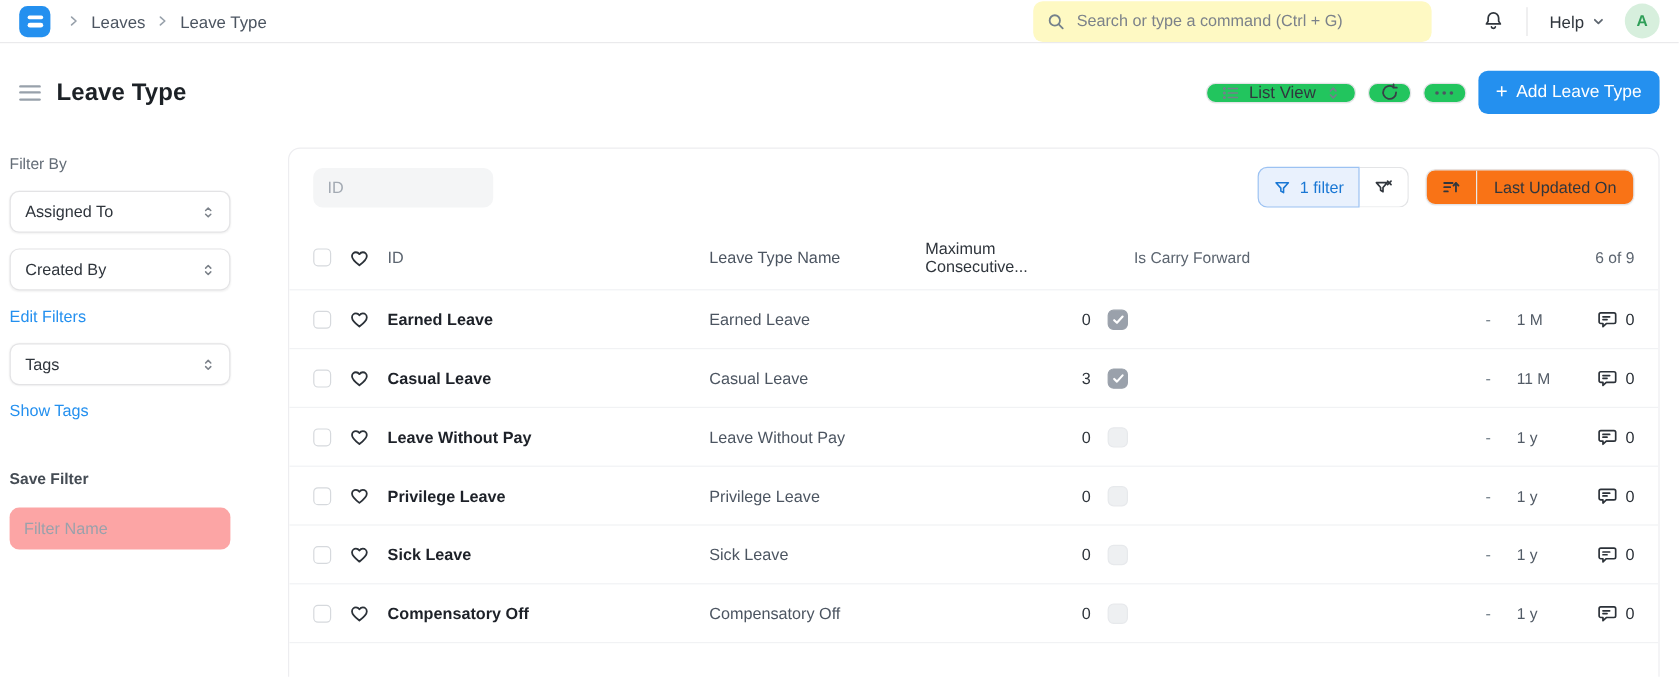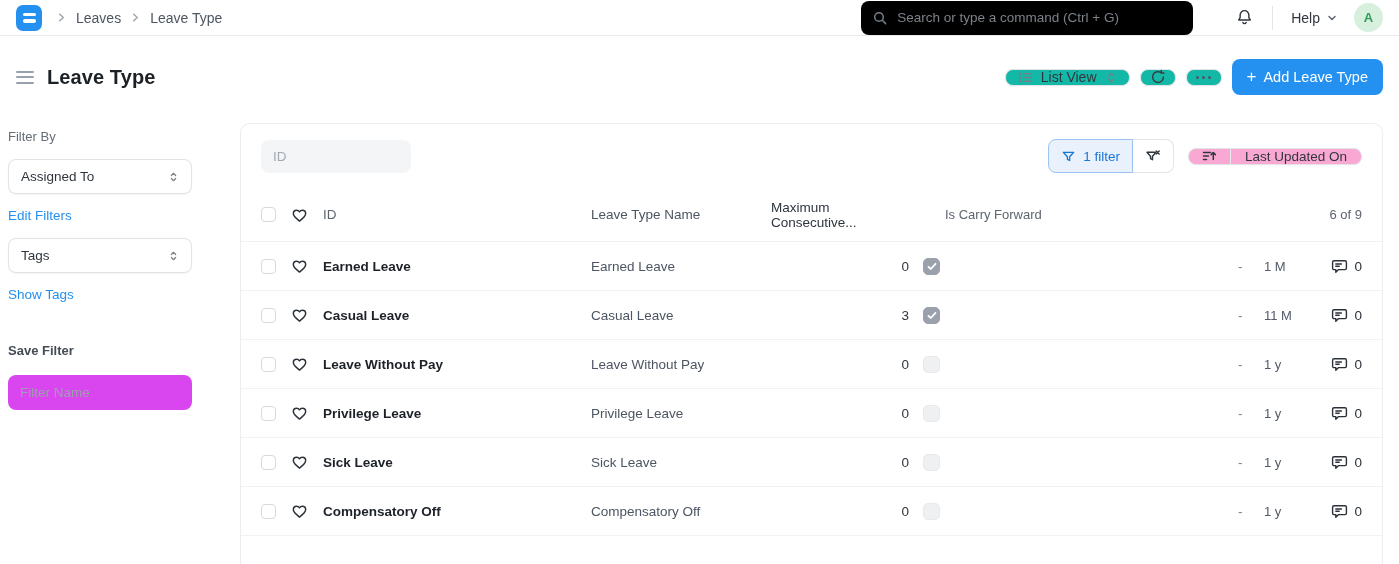--- a/index.html
+++ b/index.html
@@ -25,61 +25,61 @@
   }
   svg{display:block;}
   
   .navbar{height:36px;display:flex;align-items:center;padding:0 16px;border-bottom:1px solid #eaeaec;background:#fff;}
   .logo{width:26px;height:26px;border-radius:7px;background:var(--accent-blue);display:flex;flex-direction:column;justify-content:center;align-items:center;gap:3px;flex:0 0 auto;cursor:pointer;}
   .logo i{display:block;width:13px;height:3.5px;border-radius:2px;background:#fff;}
   .breadcrumb{display:flex;align-items:center;gap:9px;margin-left:14px;color:#4c5561;font-size:14px;}
   .crumb-sep{color:#98a1ab;display:flex;}
   .crumb{cursor:pointer;}
   .nav-right{margin-left:auto;display:flex;align-items:center;}
-  .searchbar{width:332px;height:34px;background:#000000;border-radius:8px;display:flex;align-items:center;gap:9px;padding:0 11px;color:#74808b;cursor:text;}
+  .searchbar{width:332px;height:34px;background:#fef9c3;border-radius:8px;display:flex;align-items:center;gap:9px;padding:0 11px;color:#74808b;cursor:text;}
   .searchbar .ph{color:#7c828a;font-size:13.5px;white-space:nowrap;}
   .bell{margin-left:42px;color:#30363d;cursor:pointer;}
   .nav-divider{width:1px;height:24px;background:#e4e5e7;margin:0 18px;}
   .help{display:flex;align-items:center;gap:6px;color:#30363d;font-size:14px;cursor:pointer;}
   .help .chev{color:#5f6771;margin-top:1px;}
   .avatar{width:29px;height:29px;border-radius:50%;background:var(--avatar-bg);color:var(--avatar-text);display:flex;align-items:center;justify-content:center;font-size:13px;font-weight:bold;margin-left:16px;cursor:pointer;}
   
   .page-header{margin-top:23px;padding:0 16px;display:flex;align-items:center;}
   .ph-left{display:flex;align-items:center;gap:13px;}
   .hamburger{display:flex;flex-direction:column;gap:3.5px;cursor:pointer;padding:2px 0;}
   .hamburger i{display:block;width:18px;height:2px;border-radius:1px;background:#98a1ab;}
   .page-title{font-size:20px;font-weight:bold;color:#1c2126;letter-spacing:.1px;}
   .ph-right{margin-left:auto;display:flex;align-items:center;gap:10px;}
-  .btn{height:17px;border:1px solid var(--border);background:#14b8a6;border-radius:8px;display:flex;align-items:center;gap:8px;padding:0 12px;font-size:14px;color:#30363d;cursor:pointer;box-shadow:0 .5px 1px rgba(0,0,0,.03);}
+  .btn{height:17px;border:1px solid var(--border);background:#22c55e;border-radius:8px;display:flex;align-items:center;gap:8px;padding:0 12px;font-size:14px;color:#30363d;cursor:pointer;box-shadow:0 .5px 1px rgba(0,0,0,.03);}
   .btn .ic{color:#74808b;}
   .btn.icon-only{width:36px;justify-content:center;padding:0;}
   .more-dots{display:flex;gap:3px;}
   .more-dots i{width:3px;height:3px;border-radius:50%;background:#4c5561;display:block;}
   .btn-primary{height:36px;background:var(--accent-blue);border:none;color:#fff;border-radius:8px;display:flex;align-items:center;gap:7px;padding:0 15px;font-size:14.5px;font-weight:500;cursor:pointer;}
   .btn-primary .plus{font-size:17px;font-weight:400;margin-top:-1px;}
   
   .content{display:flex;align-items:flex-start;}
   .sidebar{width:240px;flex:0 0 240px;padding:34px 8px 0 8px;}
   .side-label{font-size:13px;color:#646d77;margin-bottom:15px;}
   .side-select{width:184px;height:35px;border:1px solid #e3e3e5;border-radius:8px;background:#fff;display:flex;align-items:center;justify-content:space-between;padding:0 12px;font-size:13.5px;color:#2f353c;cursor:pointer;box-shadow:0 .5px 1.5px rgba(0,0,0,.05);margin-bottom:13px;}
   .side-select .chev{color:#7c828a;}
   .side-link{display:inline-block;color:var(--link-blue);font-size:13.5px;cursor:pointer;margin:1px 0 15px;}
   .save-label{font-size:13px;font-weight:bold;color:#454c54;margin:26px 0 17px;}
-  .side-input{width:184px;height:35px;border:none;border-radius:8px;background:#d946ef;padding:0 12px;font-size:13.5px;color:#2f353c;font-family:inherit;outline:none;}
+  .side-input{width:184px;height:35px;border:none;border-radius:8px;background:#fca5a5;padding:0 12px;font-size:13.5px;color:#2f353c;font-family:inherit;outline:none;}
   .side-input::placeholder{color:#9aa1ab;}
   
   .card{flex:1;margin:28px 16px 0 0;border:1px solid #ededf0;border-radius:10px;background:#fff;height:560px;overflow:hidden;}
   .toolbar{display:flex;align-items:center;padding:15px 20px;}
   .id-input{width:150px;height:33px;border:none;border-radius:8px;background:#f4f5f6;padding:0 12px;font-size:13.5px;color:#2f353c;font-family:inherit;outline:none;}
   .id-input::placeholder{color:#a3aab3;}
   .toolbar-right{margin-left:auto;display:flex;align-items:center;gap:14px;}
   .filter-group{display:flex;align-items:stretch;height:34px;padding-left:16px;}
   .seg-active{display:flex;align-items:center;gap:7px;padding:0 12px;background:var(--filter-active-bg);border:1px solid var(--filter-active-border);border-radius:8px 0 0 8px;color:var(--filter-active-text);font-size:13.5px;cursor:pointer;position:relative;z-index:2;}
   .seg-clear{display:flex;align-items:center;justify-content:center;width:41px;background:#fff;border:1px solid var(--border);border-left:none;border-radius:0 8px 8px 0;color:#30363d;cursor:pointer;}
-  .sort-group{display:flex;align-items:stretch;height:17px;border:1px solid var(--border);border-radius:8px;background:#f9a8d4;box-shadow:0 .5px 1px rgba(0,0,0,.03);overflow:hidden;}
+  .sort-group{display:flex;align-items:stretch;height:30px;border:1px solid var(--border);border-radius:8px;background:#f97316;box-shadow:0 .5px 1px rgba(0,0,0,.03);overflow:hidden;}
   .sort-dir{display:flex;align-items:center;justify-content:center;width:42px;color:#30363d;cursor:pointer;border-right:1px solid #e8e9eb;}
   .sort-field{display:flex;align-items:center;padding:0 14px;font-size:13.5px;color:#30363d;cursor:pointer;}
   
   .lr{display:flex;align-items:center;height:49px;padding:0 20px;border-bottom:1px solid var(--row-border);}
   .lr.header{height:54px;color:#5c6570;font-size:13px;}
   .c-check{flex:0 0 30px;display:flex;align-items:center;}
   .cb{width:15px;height:15px;border:1.5px solid #d6d9dd;border-radius:4px;background:#fff;display:block;cursor:pointer;}
   .c-heart{flex:0 0 32px;display:flex;align-items:center;color:#2b3138;}
   .c-heart .heart{cursor:pointer;display:flex;}
   .c-id{flex:0 0 268px;font-size:13.5px;}
@@ -200,20 +200,29 @@
     </button>
   </div>
 </div>
 
 <div class="content">
 
   <div class="sidebar">
     <div class="side-label">Filter By</div>
     <div class="side-select">
       <span>Assigned To</span>
+      <span class="chev">
+        <svg width="11" height="12" viewBox="0 0 12 14" fill="none" stroke="currentColor" stroke-width="1.5" stroke-linecap="round" stroke-linejoin="round">
+            <path d="M3.5 5.2L6 2.7l2.5 2.5"></path>
+            <path d="M3.5 8.8L6 11.3l2.5-2.5"></path>
+          </svg>
+      </span>
+    </div>
+    <div class="side-select">
+      <span>Created By</span>
       <span class="chev">
         <svg width="11" height="12" viewBox="0 0 12 14" fill="none" stroke="currentColor" stroke-width="1.5" stroke-linecap="round" stroke-linejoin="round">
             <path d="M3.5 5.2L6 2.7l2.5 2.5"></path>
             <path d="M3.5 8.8L6 11.3l2.5-2.5"></path>
           </svg>
       </span>
     </div>
     <a class="side-link">Edit Filters</a>
     <div class="side-select">
       <span>Tags</span>

